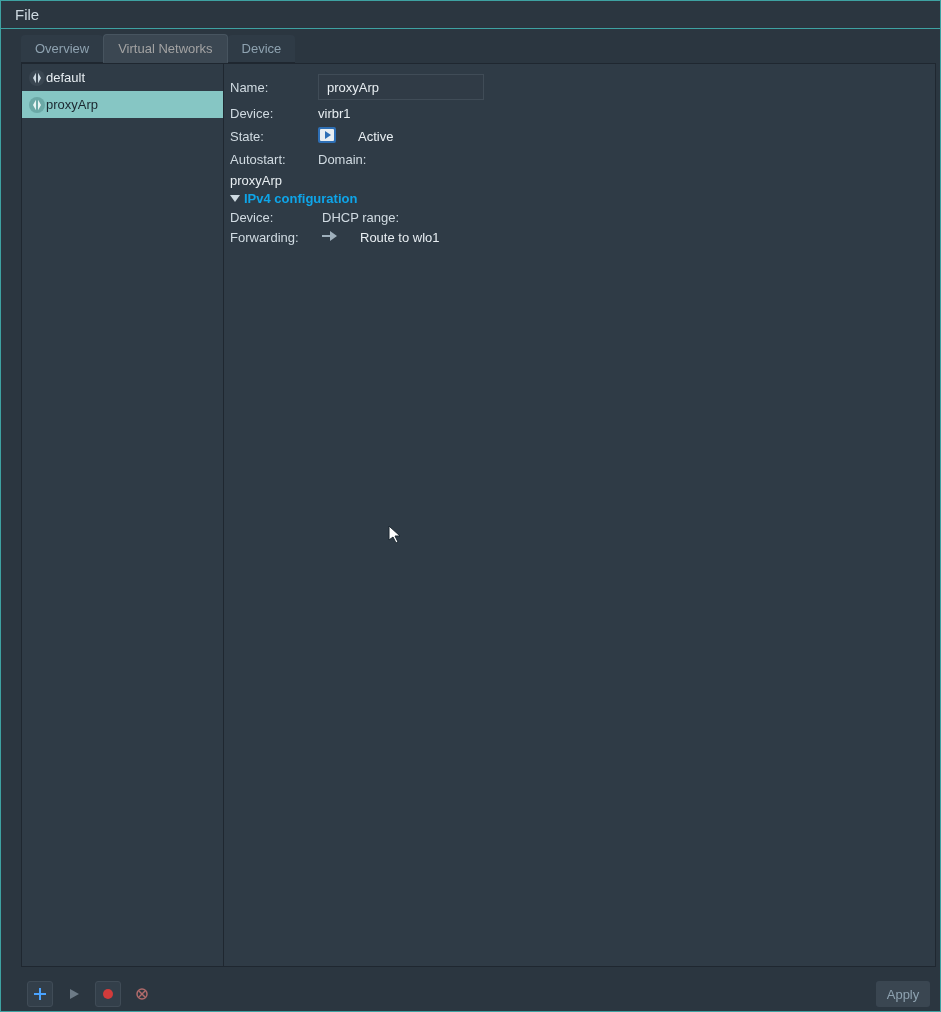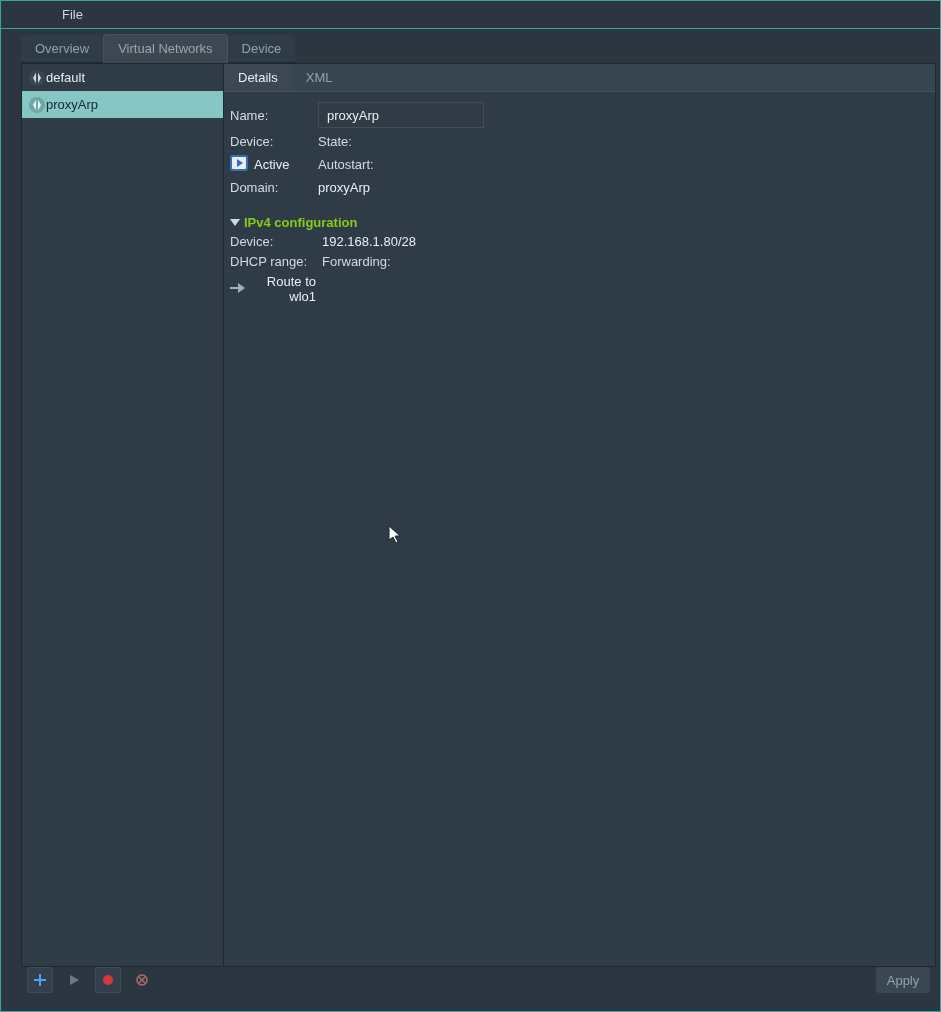--- a/index.html
+++ b/index.html
@@ -1,43 +1,43 @@
 <!DOCTYPE html>
 <html><head>
 <meta charset="utf-8">
 <style>
   * { box-sizing: border-box; margin: 0; padding: 0; }
   html, body { width: 941px; height: 1012px; font-family: sans-serif; font-size: 13px; color: #e8eef2; background: #1c2b36; overflow: hidden; }
   .window { width: 941px; height: 1012px; border: 1px solid #3ea2a2; display: flex; flex-direction: column; background: #2b3640; }
   .menubar { height: 28px; display: flex; align-items: center; padding: 0 8px; border-bottom: 1px solid #3ea2a2; background: #2b3640; }
-  .menu-item { font-size: 13px; color: #cdd9e1; padding: 2px 6px; cursor: default; margin-left: 47px; }
+  .menu-item { font-size: 15px; color: #cdd9e1; padding: 2px 6px; cursor: default; }
   .content-wrap { flex: 1; padding: 4px 4px 4px 20px; display: flex; flex-direction: column; }
   .tabs-row { display: flex; align-items: flex-end; gap: 0; height: 30px; }
   .tab { padding: 6px 14px; color: #8ea2b0; background: #2f3b46; border-radius: 4px 4px 0 0; cursor: default; border-bottom: 1px solid #1f2730; }
   .tab.active { color: #a3a3a3; background: #3b4752; border: 1px solid #47545f; border-bottom: 1px solid #3b4752; }
   .main-area { flex: 1; display: flex; border: 1px solid #1f2730; background: #2f3b46; }
   .sidebar { width: 202px; border-right: 1px solid #1f2730; display: flex; flex-direction: column; }
   .netlist { flex: 1; background: #2f3b46; }
   .net-item { height: 27px; display: flex; align-items: center; padding: 0 6px; cursor: default; }
   .net-item.selected { background: #86c6c4; color: #1b2730; }
   .net-icon { width: 18px; height: 18px; display: inline-flex; align-items: center; justify-content: center; }
   .detail-area { flex: 1; display: flex; flex-direction: column; }
   .subtabs-row { display: flex; height: 28px; border-bottom: 1px solid #44515c; background: #384450; }
   .subtab { padding: 6px 14px; color: #8ea2b0; cursor: default; }
   .subtab.active { color: #e8eef2; border-bottom: none; background: #3b4752; }
   .details-body { flex: 1; padding: 10px 6px 6px 6px; }
   .form-grid { display: grid; grid-template-columns: 82px auto; row-gap: 6px; column-gap: 6px; align-items: center; }
   .label { color: #d1dbe2; }
   .text-input { width: 166px; height: 26px; background: #303b46; border: 1px solid #404c57; color: #e8eef2; padding: 2px 8px; font-size: 13px; }
-  .inline { display: flex; align-items: center; gap: 6px; text-align: right; }
-  .section-header { margin-top: 20px; margin-bottom: 4px; font-weight: bold; color: #84cc16; display: flex; align-items: center; gap: 4px; }
+  .inline { display: flex; align-items: center; gap: 22px; }
+  .section-header { margin-top: 3px; margin-bottom: 4px; font-weight: bold; color: #0ea5e9; display: flex; align-items: center; gap: 4px; }
   .ipv4-grid { display: grid; grid-template-columns: 86px auto; row-gap: 5px; column-gap: 6px; align-items: center; }
   .checkbox-box { width: 16px; height: 16px; background: #e9753b; border-radius: 2px; display: inline-flex; align-items: center; justify-content: center; }
   .triangle { width: 0; height: 0; border-left: 5px solid transparent; border-right: 5px solid transparent; border-top: 7px solid #cdd9e1; display: inline-block; }
-  .footer { height: 40px; display: flex; align-items: flex-start; padding: 0 6px; gap: 8px; background: #2b3640; }
+  .footer { height: 40px; display: flex; align-items: flex-end; padding: 0 6px; gap: 8px; background: #2b3640; }
   .footer-spacer { flex: 1; }
   .tool-btn { width: 26px; height: 26px; border: 1px solid #404c57; background: #333f4a; display: inline-flex; align-items: center; justify-content: center; border-radius: 3px; cursor: default; }
   .tool-btn.flat { border: none; background: transparent; }
   .apply-btn { width: 54px; height: 26px; background: #3a4651; color: #8ea2b0; border-radius: 3px; display: inline-flex; align-items: center; justify-content: center; cursor: default; }
   .cursor { position: absolute; left: 388px; top: 525px; pointer-events: none; }
 </style>
 </head>
 <body>
 
 <div class="window">
@@ -79,35 +79,32 @@
               </svg>
             </span>
             <span>proxyArp</span>
           </div>
 
         </div>
       </div>
 
       <div class="detail-area">
 
-        <div class="subtabs-row">
-          <div class="subtab active">Details</div>
-          <div class="subtab">XML</div>
-        </div>
 
         <div class="details-body">
 
           <div class="form-grid">
 
             <span class="label">Name:</span>
             <div>
               <input class="text-input" type="text" value="proxyArp" style="">
             </div>
 
             <span class="label">Device:</span>
+            <span>virbr1</span>
 
             <span class="label">State:</span>
             <span class="inline">
               <span>
                 <svg width="18" height="16" viewBox="0 0 18 16">
                   <rect x="0" y="0" width="18" height="16" rx="2" fill="#2e6fb5"></rect>
                   <rect x="2" y="2" width="14" height="12" rx="1" fill="#e8eef2"></rect>
                   <path d="M7 4 L13 8 L7 12 Z" fill="#2e6fb5"></path>
                 </svg>
               </span>
@@ -121,21 +118,20 @@
 
           </div>
 
           <div class="section-header">
             <span class="triangle"></span>
             <span>IPv4 configuration</span>
           </div>
 
           <div class="ipv4-grid">
             <span class="label">Device:</span>
-            <span>192.168.1.80/28</span>
 
             <span class="label">DHCP range:</span>
 
             <span class="label">Forwarding:</span>
             <span class="inline">
               <span>
                 <svg width="16" height="12" viewBox="0 0 16 12">
                   <path d="M0 6 L10 6" stroke="#9fb0bc" stroke-width="2"></path>
                   <path d="M8 1 L15 6 L8 11 Z" fill="#9fb0bc"></path>
                 </svg>

